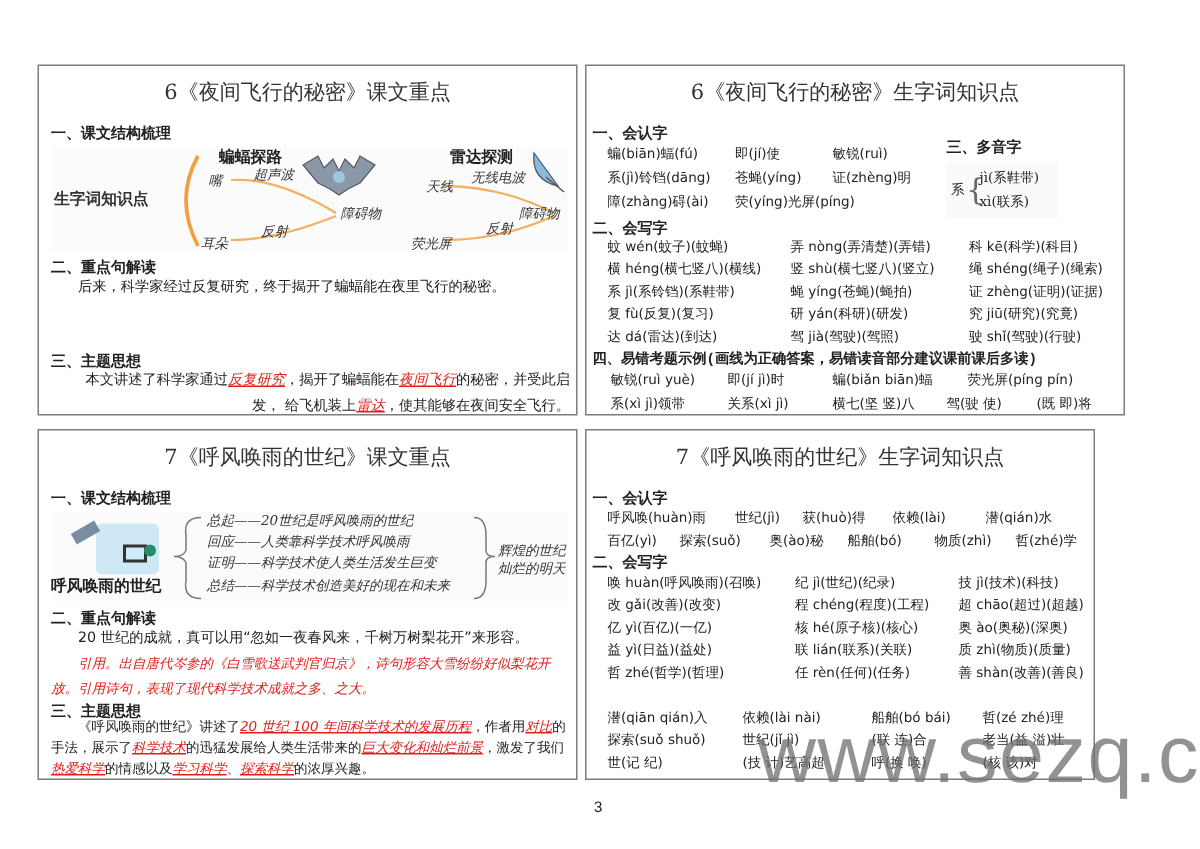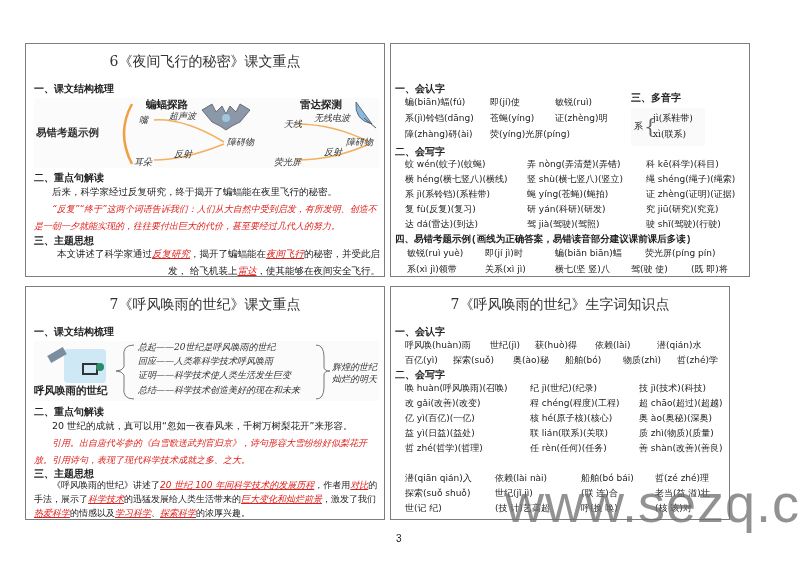--- a/index.html
+++ b/index.html
@@ -42,43 +42,43 @@
       <g transform="translate(168,2)">
         <path d="M0 10 L10 4 L14 12 L20 6 L24 14 L28 6 L34 12 L38 4 L48 10 L38 22 L30 26 L24 30 L18 26 L10 22 Z" fill="#8a98a8" stroke="#556" stroke-width="0.8"></path>
         <circle cx="24" cy="18" r="4" fill="#9ec6e0"></circle>
       </g>
 
       <g transform="translate(320,0)">
         <path d="M2 4 Q0 22 18 26 Z" fill="#8cb8dc" stroke="#456" stroke-width="0.8"></path>
         <line x1="10" y1="20" x2="22" y2="30" stroke="#555" stroke-width="1"></line>
       </g>
     </svg>
-    <div style="position:absolute;left:2px;top:28px;font-size:10.5px;font-family:'DejaVu Sans',sans-serif;font-weight:bold;color:#333;">易错考题示例</div>
+    <div style="position:absolute;left:2px;top:28px;font-size:10.5px;font-family:'DejaVu Sans',sans-serif;font-weight:bold;color:#333;">生字词知识点</div>
     <div style="position:absolute;left:112px;top:0px;font-size:10.5px;font-weight:bold;font-family:'DejaVu Sans',sans-serif;">蝙蝠探路</div>
     <div class="hand" style="left:105px;top:16px;">嘴</div>
     <div class="hand" style="left:135px;top:12px;">超声波</div>
     <div class="hand" style="left:100px;top:58px;">耳朵</div>
     <div class="hand" style="left:140px;top:50px;">反射</div>
     <div class="hand" style="left:193px;top:38px;">障碍物</div>
     <div style="position:absolute;left:266px;top:0px;font-size:10.5px;font-weight:bold;font-family:'DejaVu Sans',sans-serif;">雷达探测</div>
     <div class="hand" style="left:250px;top:20px;">天线</div>
     <div class="hand" style="left:280px;top:14px;">无线电波</div>
     <div class="hand" style="left:240px;top:58px;">荧光屏</div>
     <div class="hand" style="left:290px;top:48px;">反射</div>
     <div class="hand" style="left:312px;top:38px;">障碍物</div>
   </div>
 
   <div class="sec" style="left:8px;top:127px;">二、重点句解读</div>
   <div class="txt" style="left:26px;top:139px;width:326px;">后来，科学家经过反复研究，终于揭开了蝙蝠能在夜里飞行的秘密。</div>
-  <div class="txt red" style="left:8px;top:157px;width:346px;text-indent:18px;font-size:9px;">“反复”“终于”这两个词语告诉我们：人们从大自然中受到启发，有所发明、创造不是一朝一夕就能实现的，往往要付出巨大的代价，甚至要经过几代人的努力。</div>
   <div class="sec" style="left:8px;top:190px;">三、主题思想</div>
   <div class="txt" style="left:8px;top:201px;width:346px;text-indent:18px;text-align:right;"><span>本文讲述了科学家通过</span><span class="u">反复研究</span><span>，揭开了蝙蝠能在</span><span class="u">夜间飞行</span><span>的秘密，并受此启发， 给飞机装上</span><span class="u">雷达</span><span>，使其能够在夜间安全飞行。</span></div>
 </div>
 
 <div class="panel p-tr">
+  <div class="ptitle">6《夜间飞行的秘密》生字词知识点</div>
   <div class="sec" style="left:4px;top:38px;">一、会认字</div>
   <div class="row" style="left:14px;top:52px;">
     <span style="left:0">蝙(biān)蝠(fú)</span>
     <span style="left:85px">即(jí)使</span>
     <span style="left:150px">敏锐(ruì)</span>
   </div>
   <div class="row" style="left:14px;top:68px;">
     <span style="left:0">系(jì)铃铛(dāng)</span>
     <span style="left:85px">苍蝇(yíng)</span>
     <span style="left:150px">证(zhèng)明</span>

